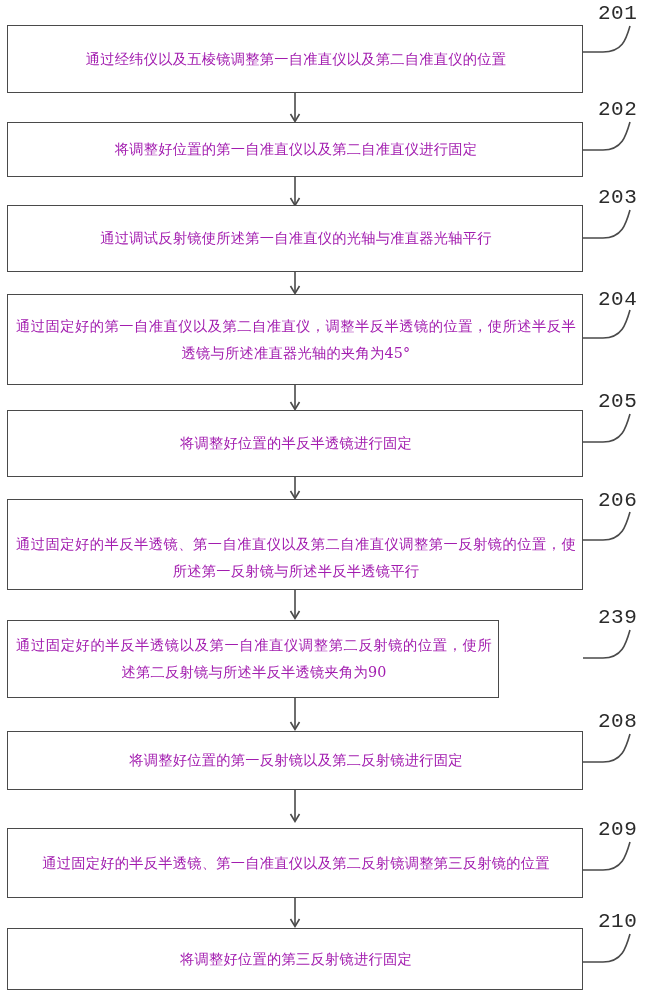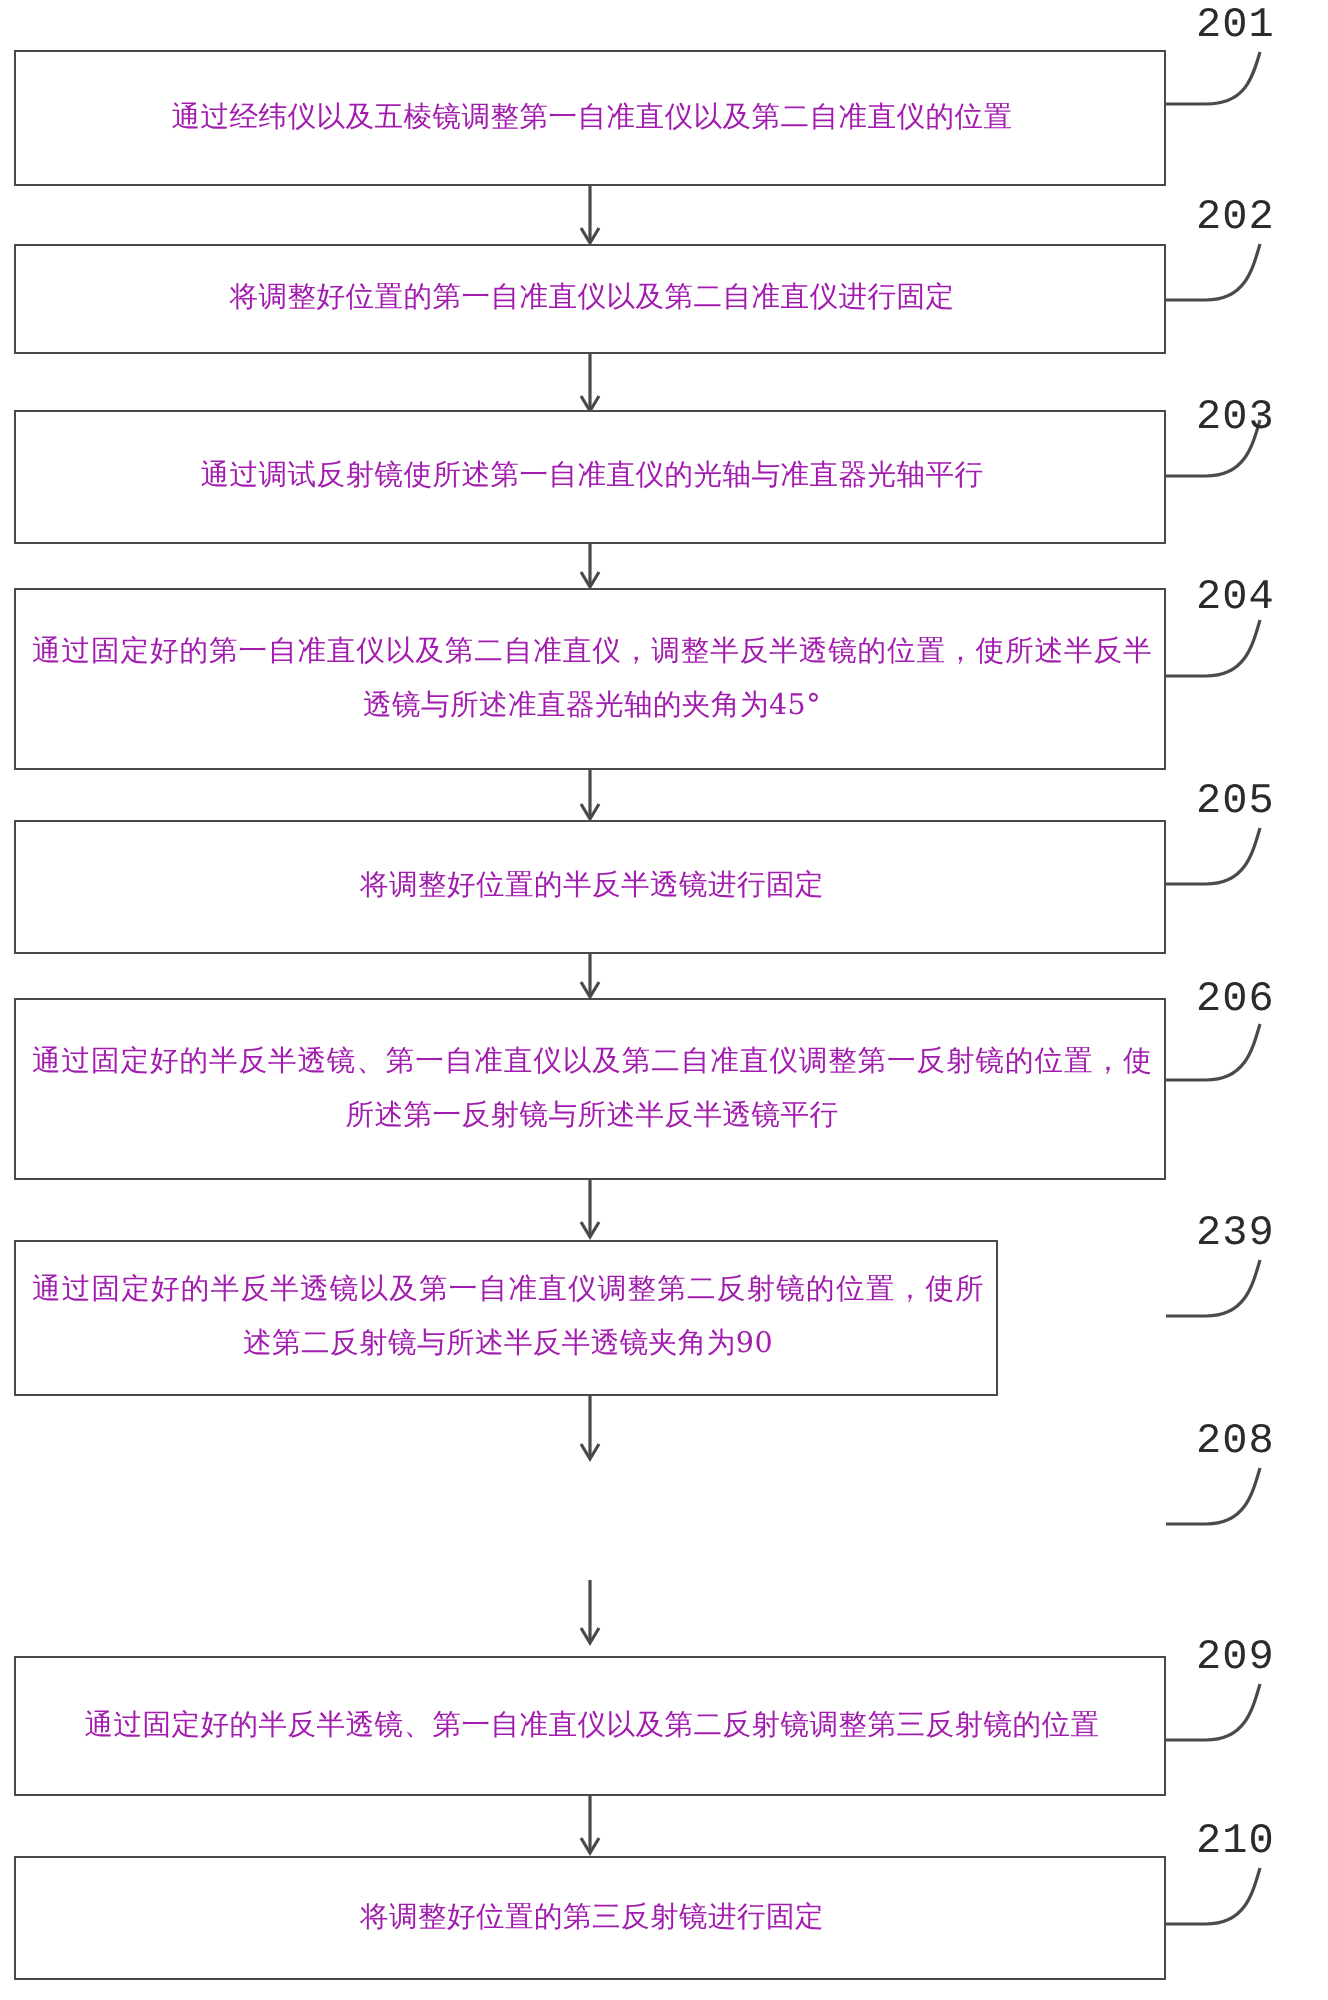--- a/index.html
+++ b/index.html
@@ -134,42 +134,45 @@
   <div class="ref-label" style="left:598px; top:2px;">201</div>
 
   <div class="step-box" style="left:7px; top:122px; width:576px; height:55px;">
     <div class="step-text">将调整好位置的第一自准直仪以及第二自准直仪进行固定</div>
   </div>
   <div class="ref-label" style="left:598px; top:98px;">202</div>
 
   <div class="step-box" style="left:7px; top:205px; width:576px; height:67px;">
     <div class="step-text two-line">通过调试反射镜使所述第一自准直仪的光轴与准直器光轴平行</div>
   </div>
-  <div class="ref-label" style="left:598px; top:198px;">203</div>
+  <div class="ref-label" style="left:598px; top:186px;">203</div>
 
   <div class="step-box" style="left:7px; top:294px; width:576px; height:91px;">
     <div class="step-text three-line">通过固定好的第一自准直仪以及第二自准直仪，调整半反半透镜的位置，使所述半反半透镜与所述准直器光轴的夹角为45°</div>
   </div>
   <div class="ref-label" style="left:598px; top:288px;">204</div>
 
   <div class="step-box" style="left:7px; top:410px; width:576px; height:67px;">
     <div class="step-text">将调整好位置的半反半透镜进行固定</div>
   </div>
   <div class="ref-label" style="left:598px; top:390px;">205</div>
 
-  <div class="step-box" style="left:7px; top:499px; width:576px; height:91px;">
+  <div class="step-box" style="left:7px; top:499px; width:576px; height:91px;align-items:flex-end;">
     <div class="step-text three-line">通过固定好的半反半透镜、第一自准直仪以及第二自准直仪调整第一反射镜的位置，使所述第一反射镜与所述半反半透镜平行</div>
   </div>
   <div class="ref-label" style="left:598px; top:489px;">206</div>
 
   <div class="step-box" style="left:7px; top:620px; width:492px; height:78px;">
     <div class="step-text two-line">通过固定好的半反半透镜以及第一自准直仪调整第二反射镜的位置，使所述第二反射镜与所述半反半透镜夹角为90</div>
   </div>
   <div class="ref-label" style="left:598px; top:606px;">239</div>
 
+  <div class="step-box" style="left:7px; top:731px; width:576px; height:59px;">
+    <div class="step-text">将调整好位置的第一反射镜以及第二反射镜进行固定</div>
+  </div>
   <div class="ref-label" style="left:598px; top:710px;">208</div>
 
   <div class="step-box" style="left:7px; top:828px; width:576px; height:70px;">
     <div class="step-text two-line">通过固定好的半反半透镜、第一自准直仪以及第二反射镜调整第三反射镜的位置</div>
   </div>
   <div class="ref-label" style="left:598px; top:818px;">209</div>
 
   <div class="step-box" style="left:7px; top:928px; width:576px; height:62px;">
     <div class="step-text">将调整好位置的第三反射镜进行固定</div>
   </div>

